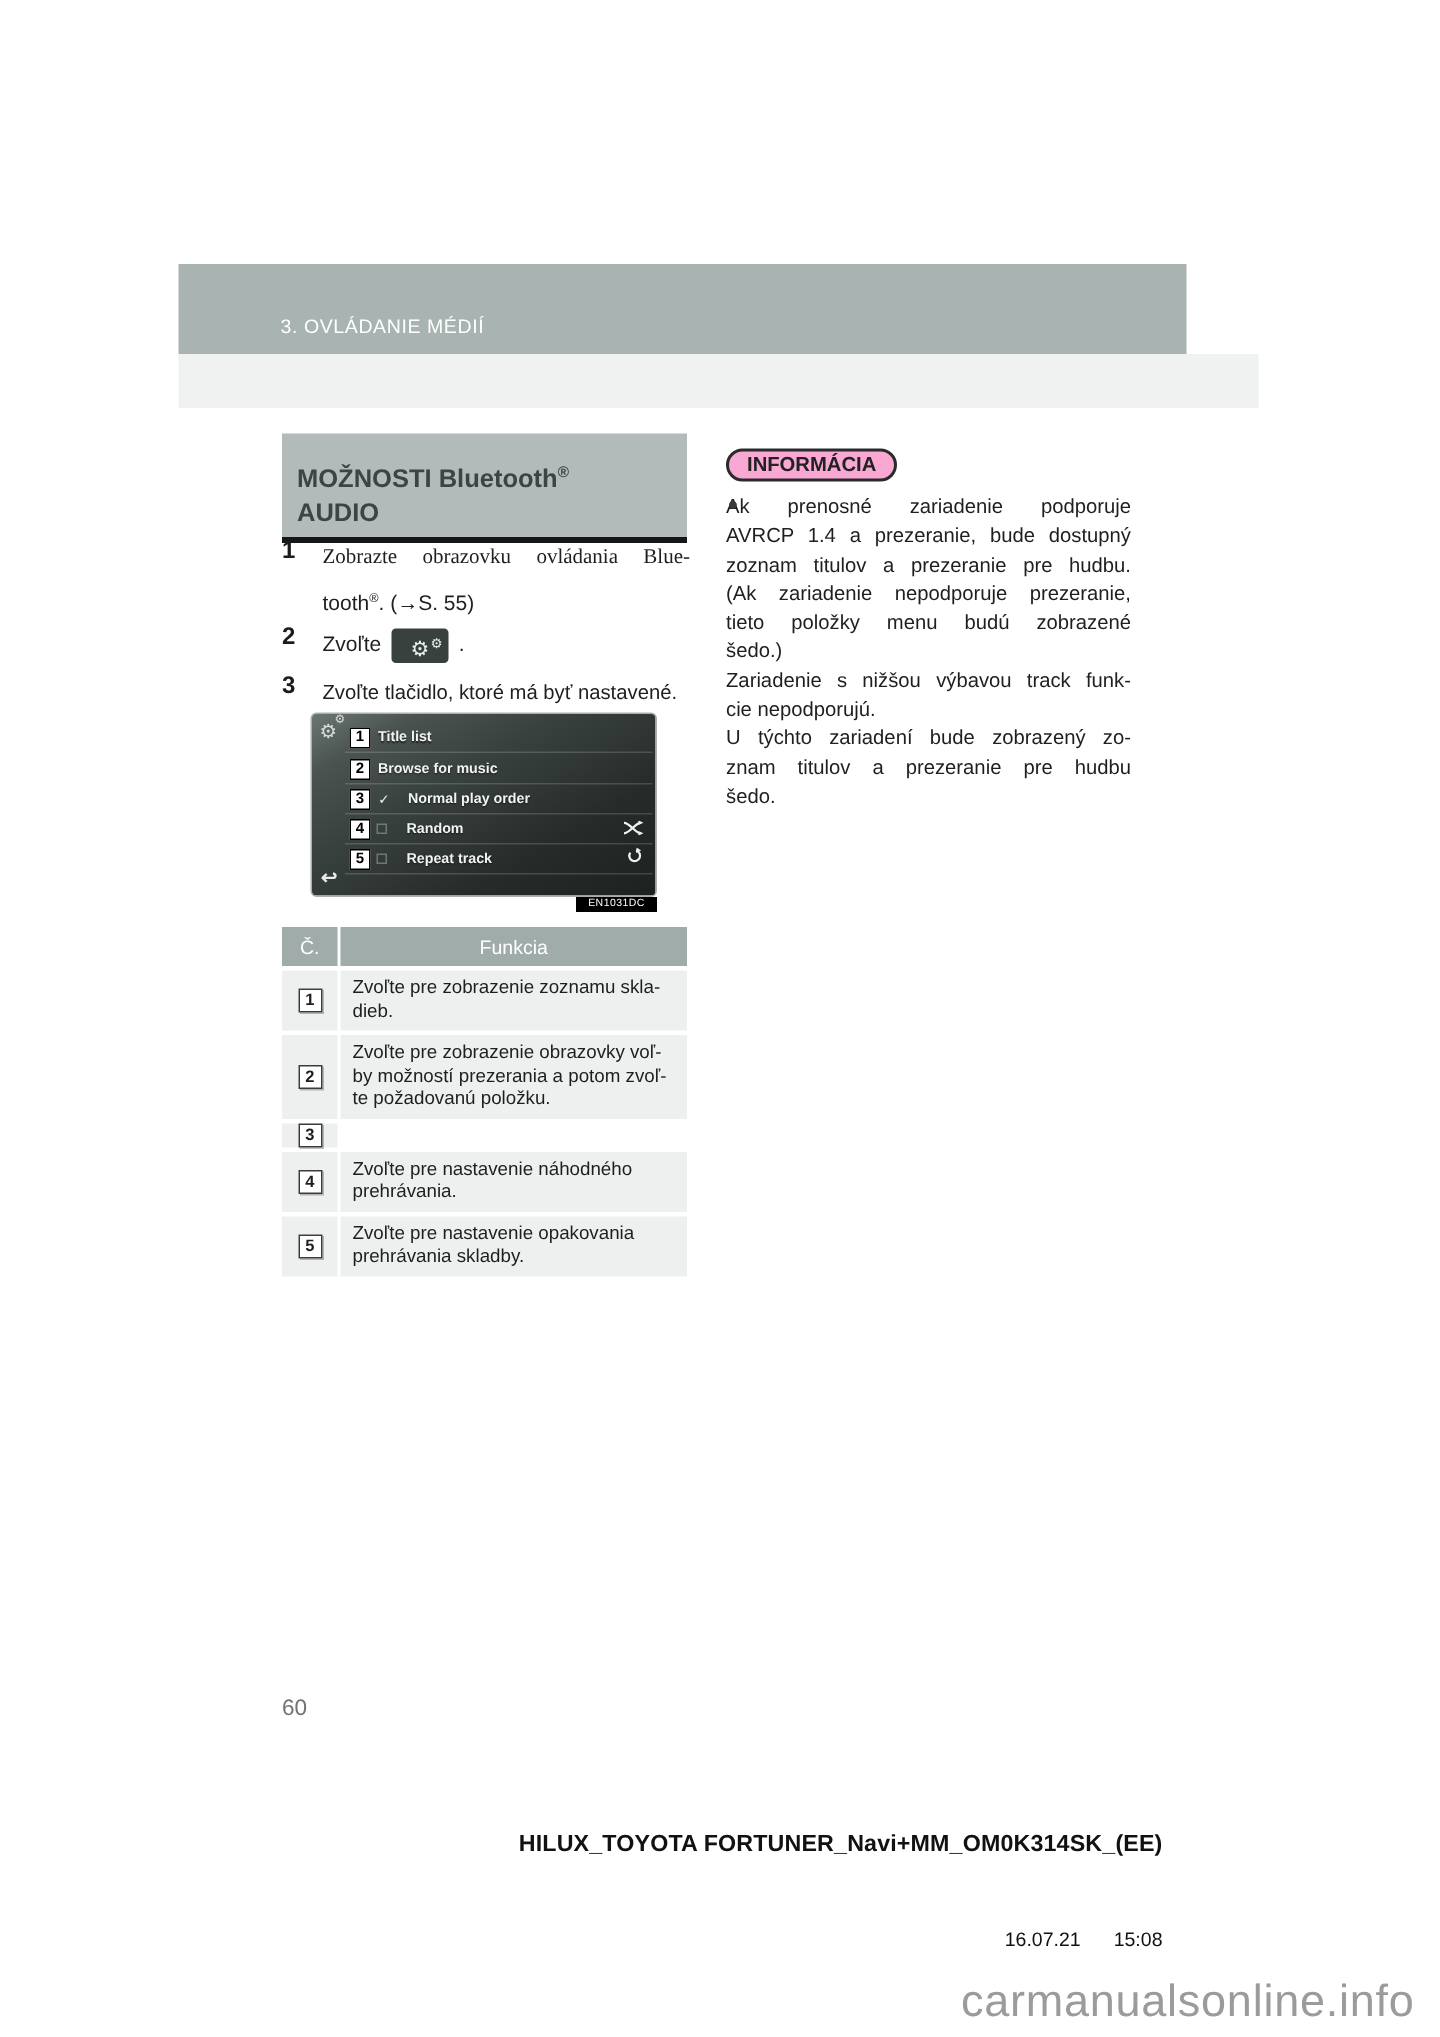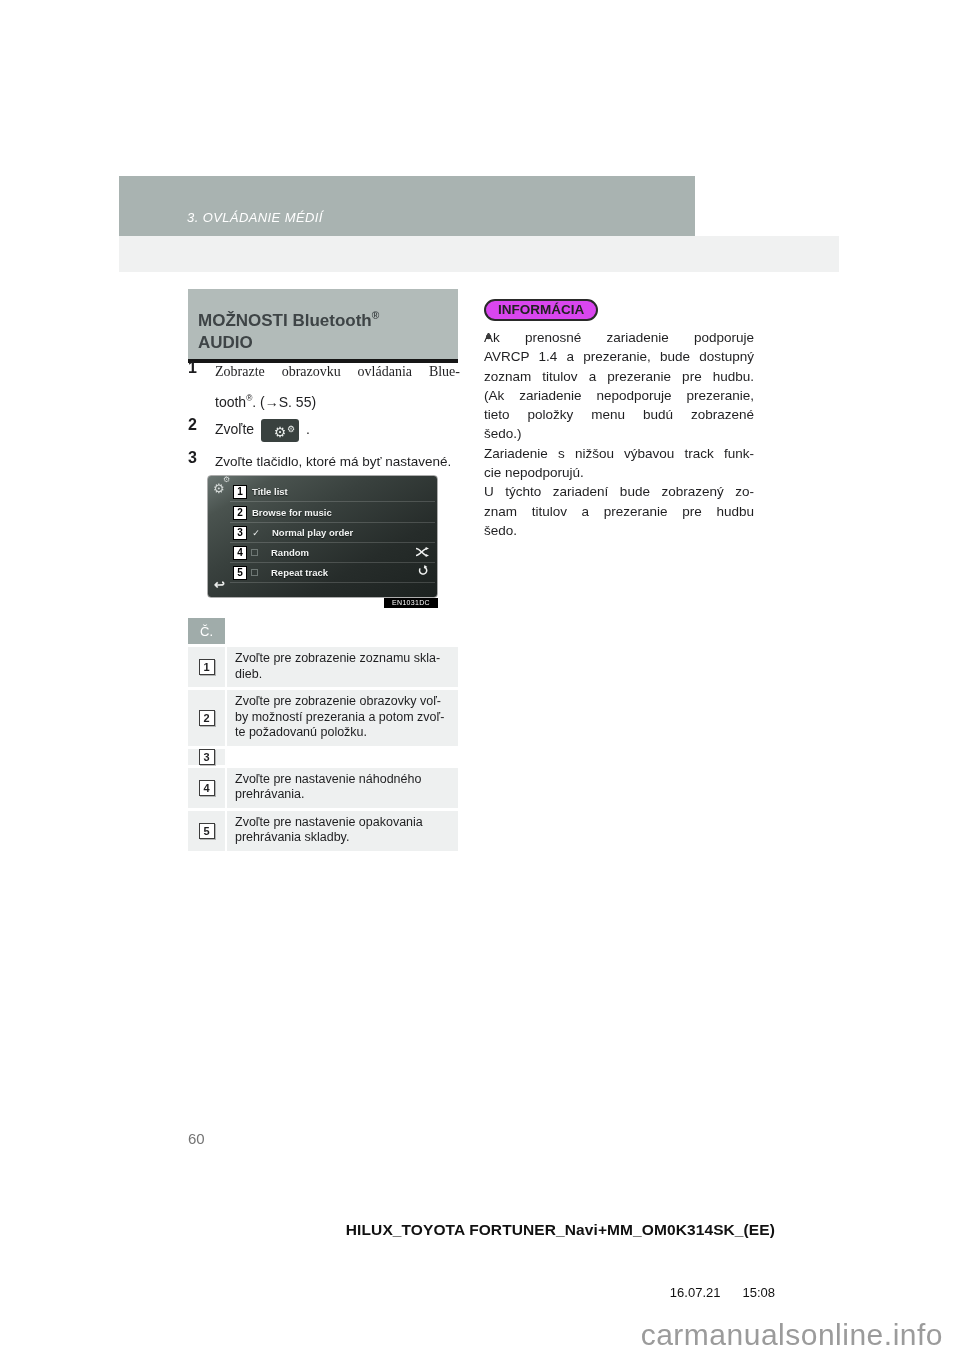--- a/index.html
+++ b/index.html
@@ -5,24 +5,23 @@
   * { margin:0; padding:0; box-sizing:border-box; }
   html,body { background:#ffffff; }
   .page {
     position:relative; width:960px; height:1358px; margin:0 auto;
     background:#ffffff; overflow:hidden;
     font-family:"Liberation Sans", sans-serif; color:#1f1f21;
   }
 
   
   .band-dark {
-    position:absolute; left:119px; top:176px; width:576px; height:60px;
+    position:absolute; left:119px; top:176px; width:672px; height:60px;
     background:#a9b3b1; display:flex; align-items:flex-end;
     padding:0 0 11px 68px;
-    font-style:italic;
   }
   .band-dark .chapter {
     color:#ffffff; font-size:13px; letter-spacing:0.4px; font-weight:400;
   }
   .band-light {
     position:absolute; left:119px; top:236px; width:720px; height:36px;
     background:#f0f1f1;
   }
 
   
@@ -109,21 +108,21 @@
   .numbox {
     width:16px; height:16px; background:#ffffff; border:1px solid #3c3c3c;
     color:#1e1e20; font-size:11px; font-weight:bold; line-height:14px; text-align:center;
     box-shadow:1px 1px 0 rgba(0,0,0,0.25);
   }
 
   
   .info-badge {
     position:absolute; left:484px; top:299px;
     border:2px solid #2a2a2a; border-radius:13px; padding:1px 12px 2px 12px;
-    font-size:13.5px; font-weight:bold; color:#222; background:#d946ef;
+    font-size:13.5px; font-weight:bold; color:#222; background:#f9a8d4;
   }
   .info-block { position:absolute; left:484px; top:328px; width:286px; }
   .info-bullet { position:absolute; left:1px; top:1px; font-size:12px; color:#3a3a3a; }
   .info-lines { width:270px; font-size:13.5px; line-height:19.3px; color:#1f1f21; }
   .il { text-align:left; }
   .il.j { text-align:justify; text-align-last:justify; }
 
   
   .pagenum { position:absolute; left:188px; top:1130px; font-size:15px; color:#737373; }
   .footer-code {
@@ -221,20 +220,21 @@
       </span>
     </div>
 
     <span class="scr-back">↩</span>
   </div>
   <div class="scr-code">EN1031DC</div>
 
   <div class="tbl">
     <div class="trow">
       <div class="th c1">Č.</div>
+      <div class="th c2">Funkcia</div>
     </div>
     <div class="trow">
       <div class="td c1">
           <span class="numbox">1</span>
         </div>
       <div class="td c2">Zvoľte pre zobrazenie zoznamu skla-
 dieb.</div>
     </div>
     <div class="trow">
       <div class="td c1">

